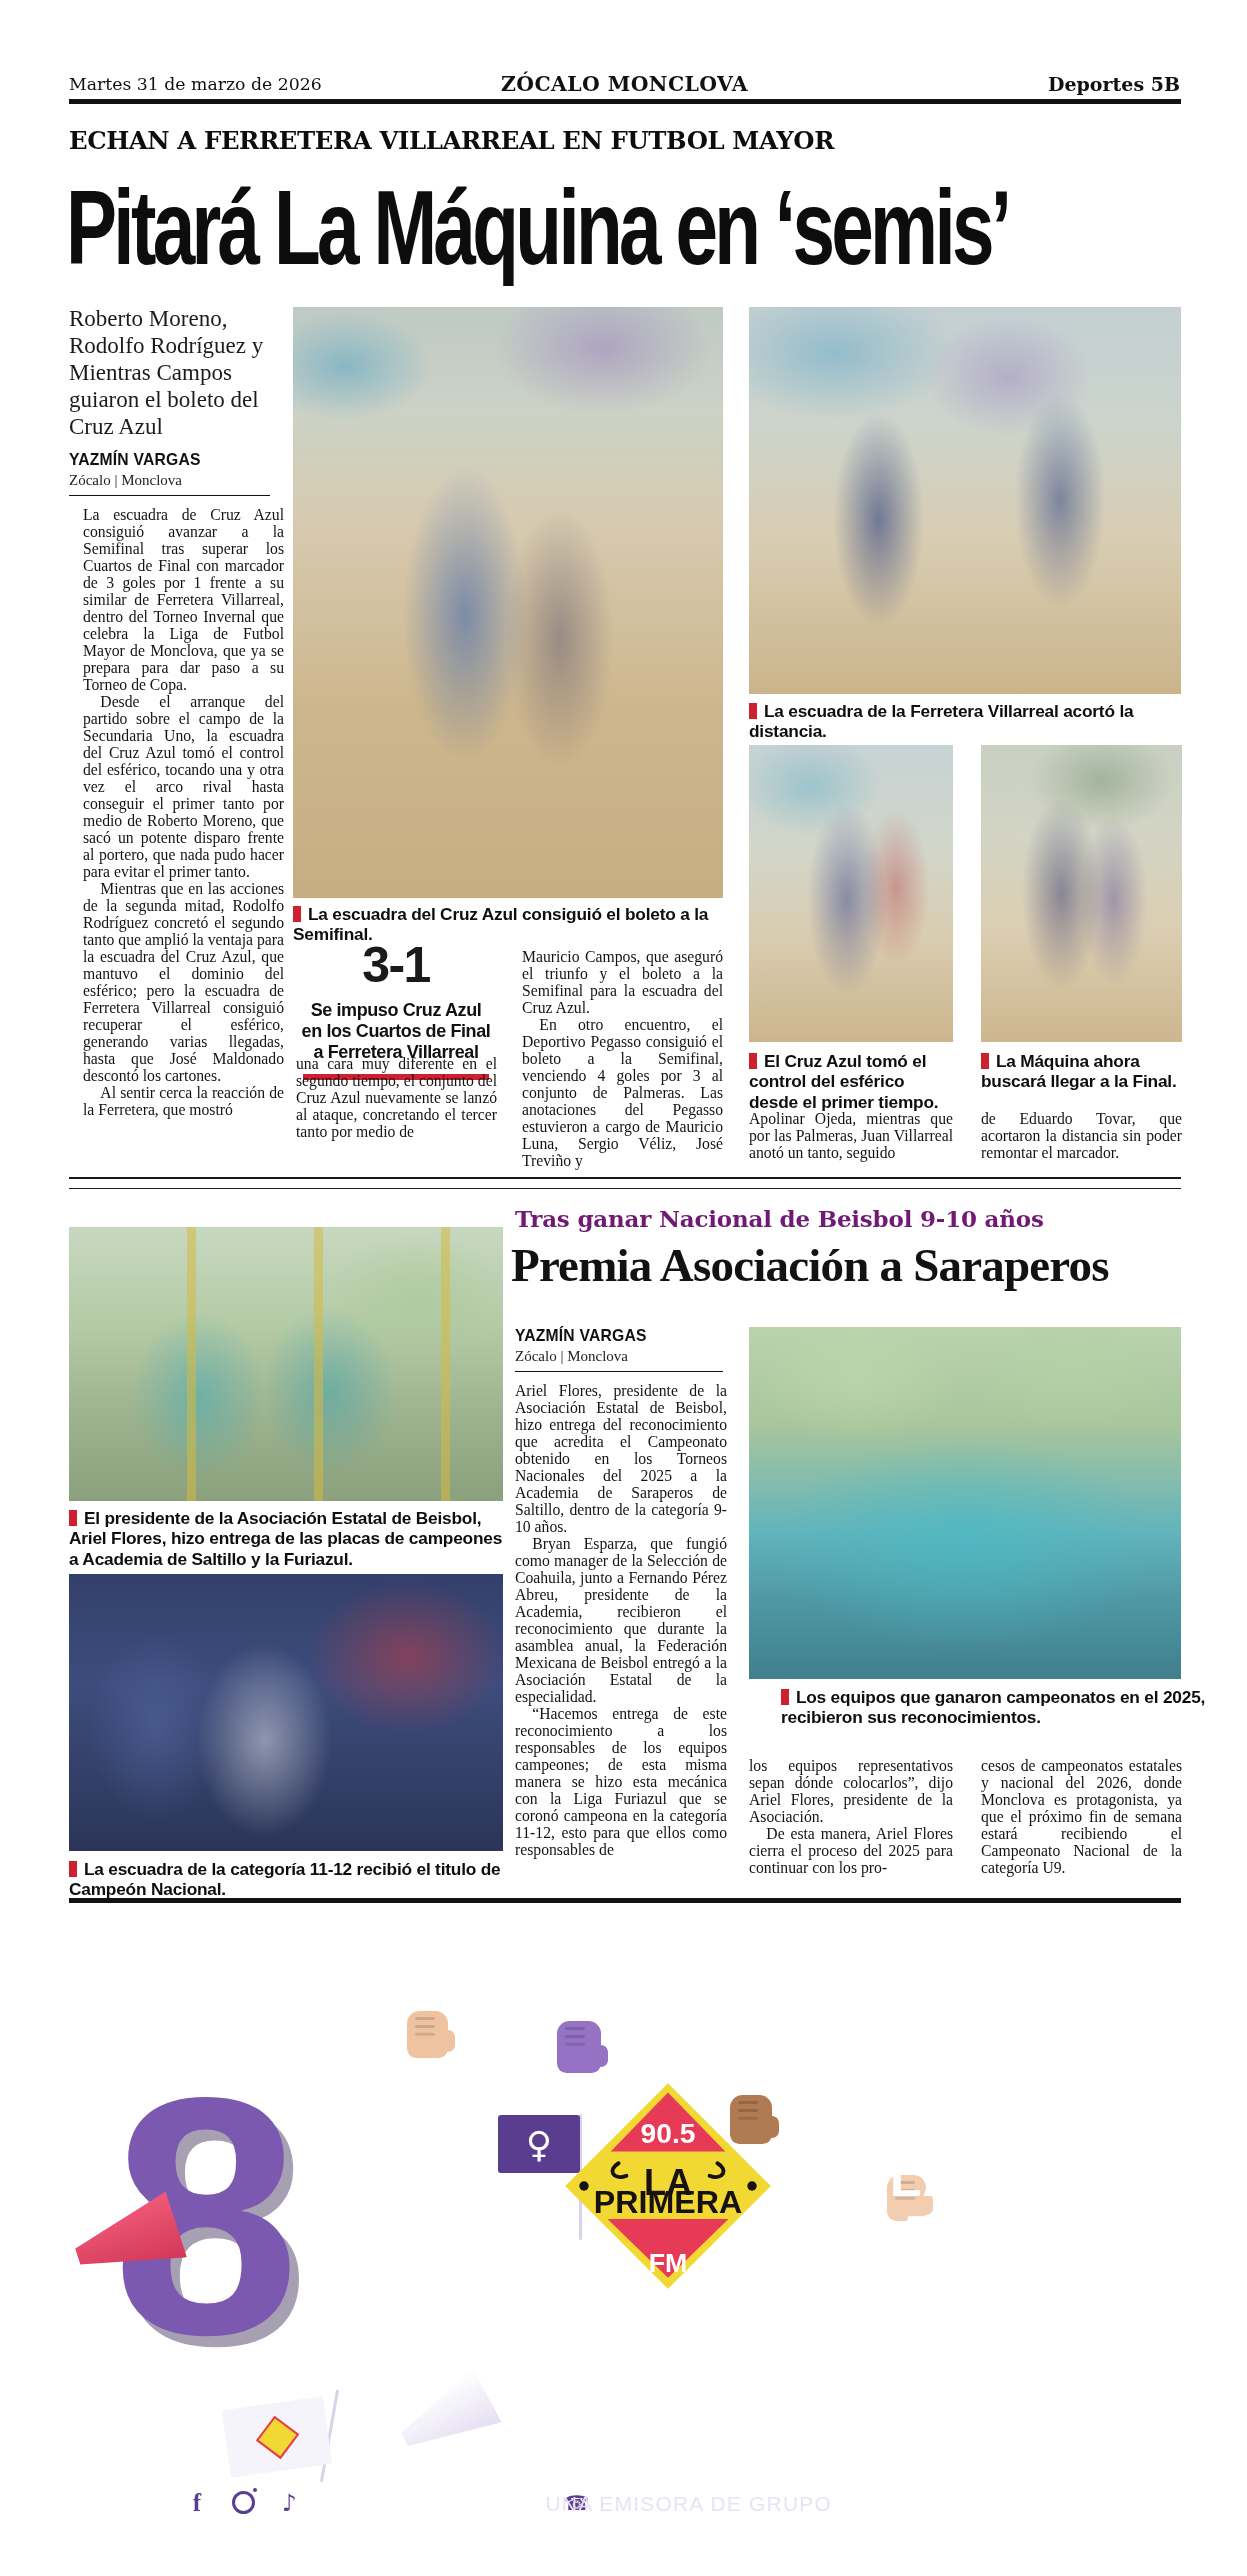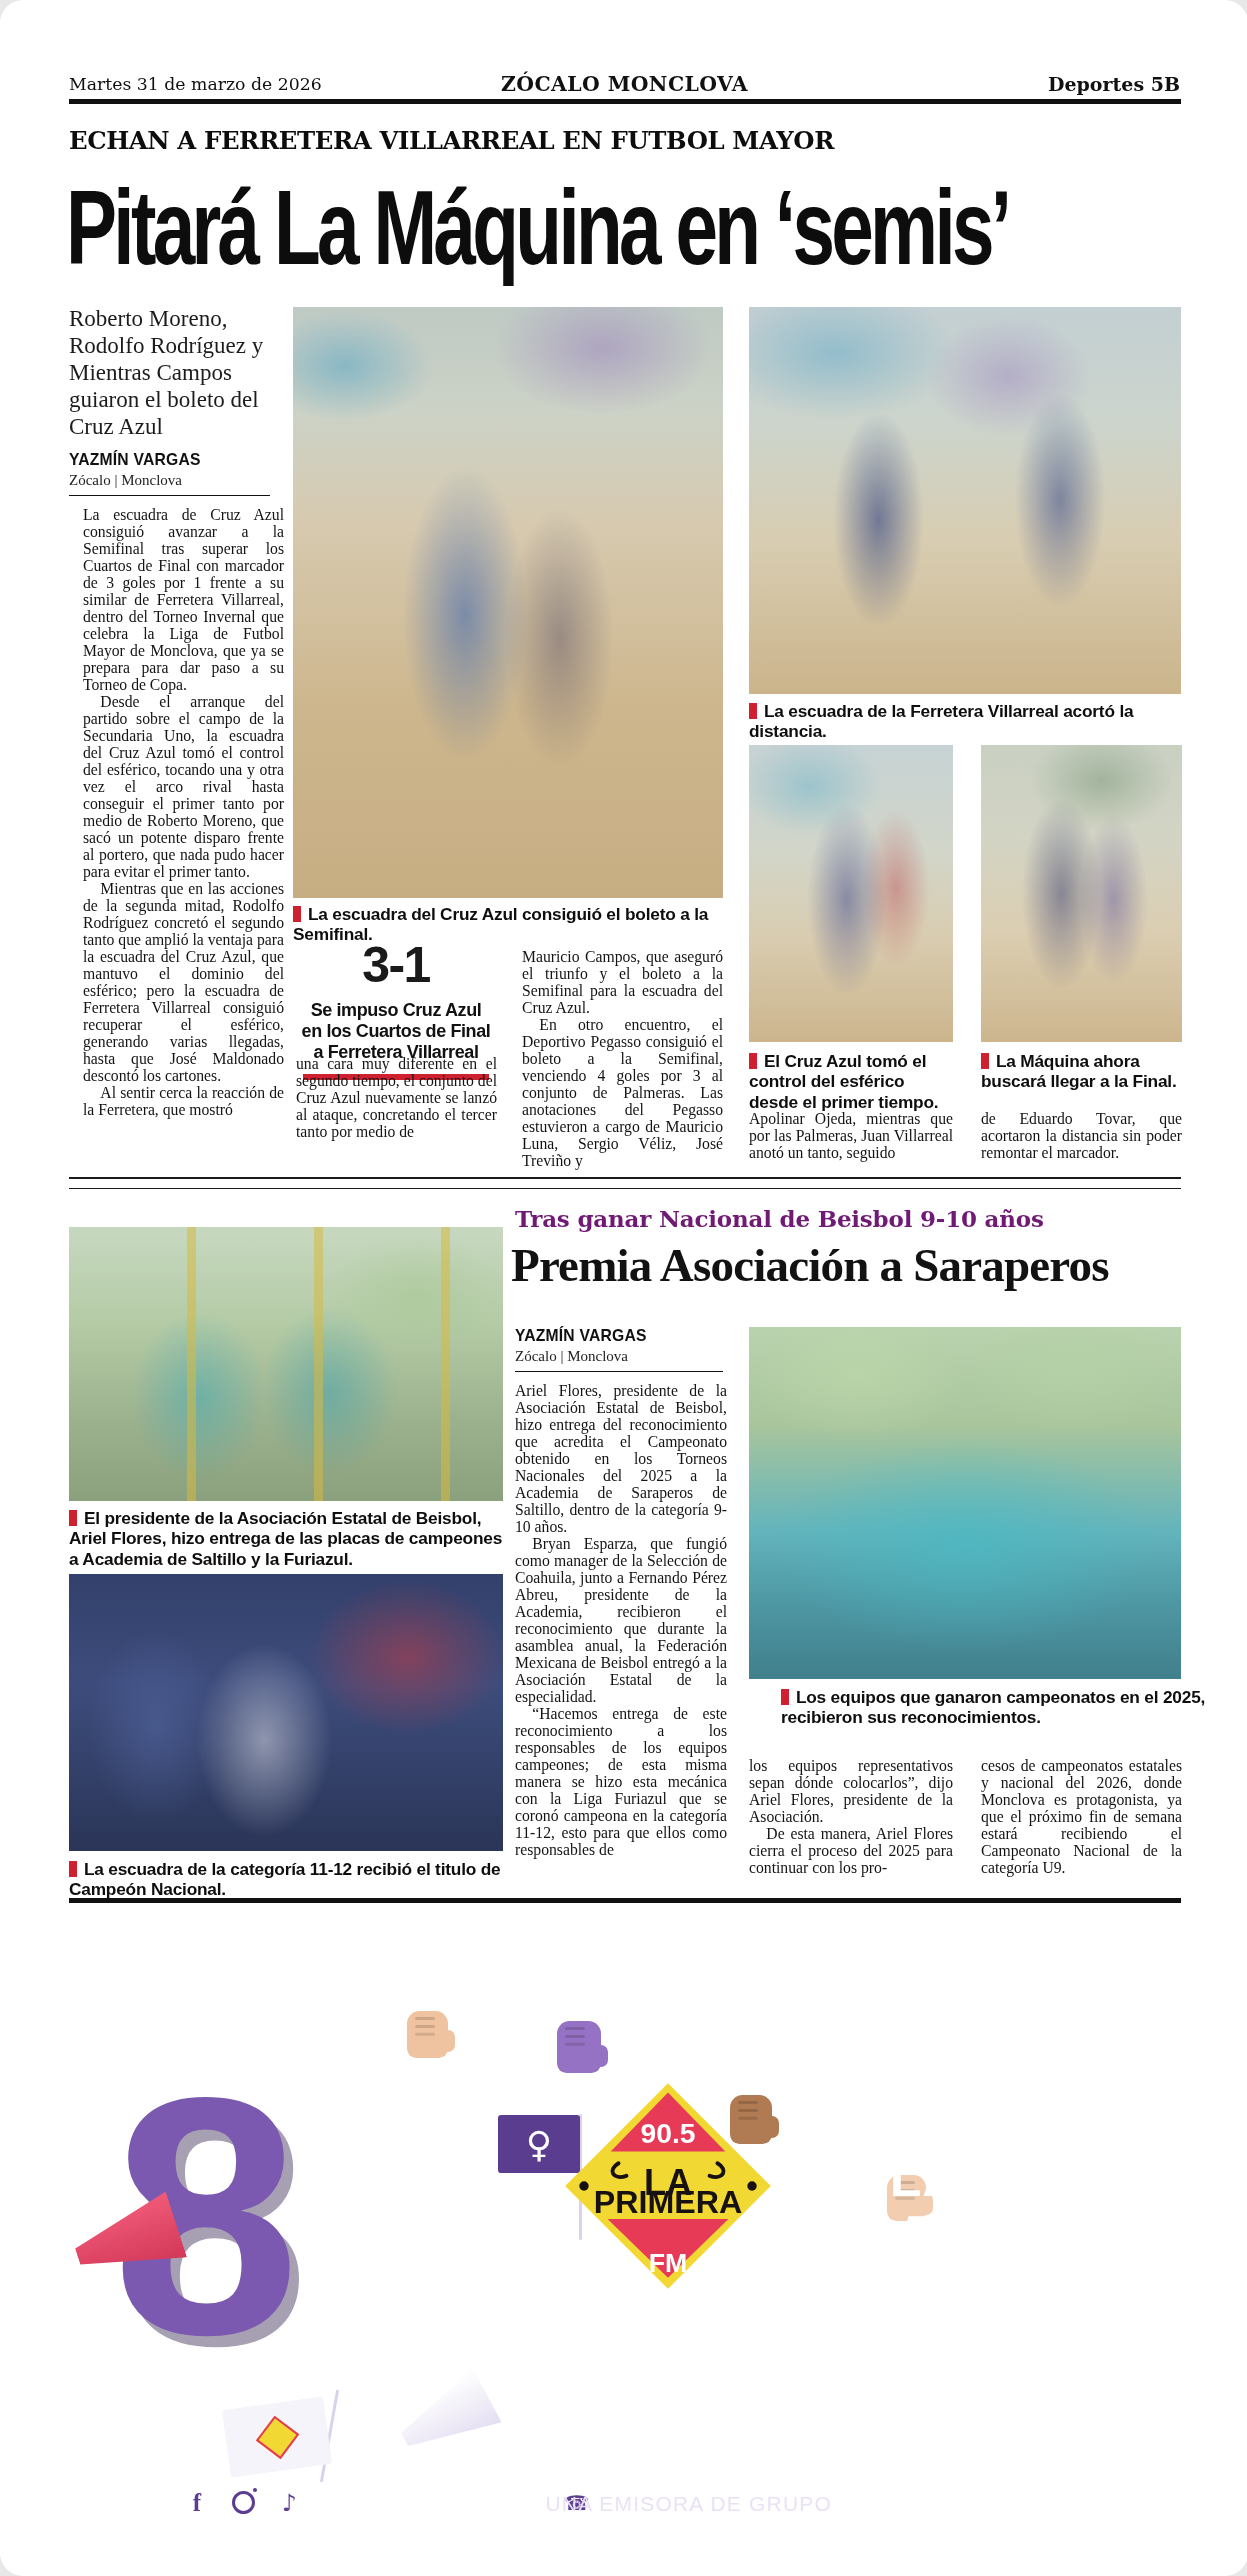--- a/index.html
+++ b/index.html
@@ -1,17 +1,17 @@
 <!DOCTYPE html>
 <html style="font-size:12.6px"><head>
 <meta charset="utf-8">
 <style>
   html,body{margin:0;padding:0;background:#e8e8e8;}
   .page{position:relative;width:1248px;height:2576px;background:#ffffff;overflow:hidden;
-        font-family:"Liberation Serif",serif;color:#1a1a1a;border-radius:23px;}
+        font-family:"Liberation Serif",serif;color:#1a1a1a;}
   .abs{position:absolute;}
 
   
   .hdr-date{font:17.3px "DejaVu Serif",serif;color:#111;}
   .hdr-masthead{font-weight:bold;font:bold 20.4px "DejaVu Serif",serif;letter-spacing:0.4px;color:#111;text-align:center;}
   .hdr-section{font:bold 19px "DejaVu Serif",serif;color:#111;text-align:right;}
   .rule-thick{background:#111;}
 
   
   .kicker1{font:900 24.4px "DejaVu Serif",serif;letter-spacing:-0.4px;color:#0d0d0d;white-space:nowrap;}

